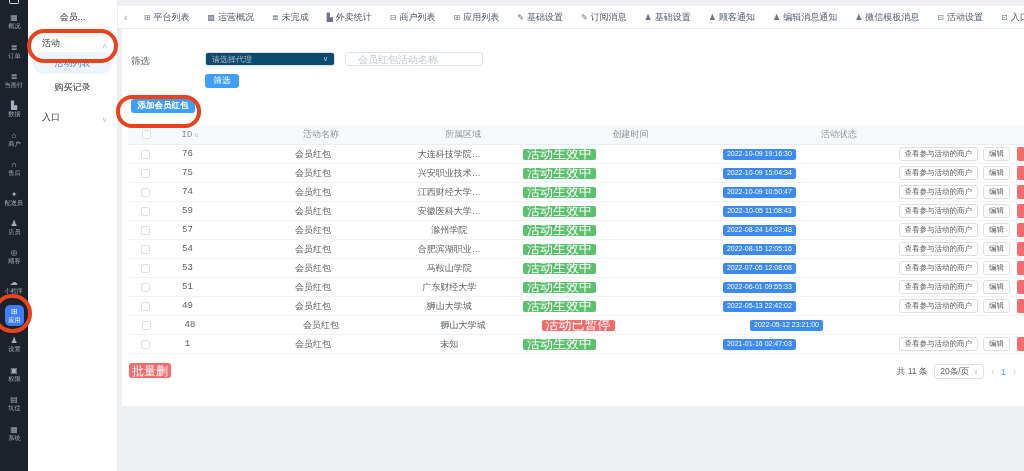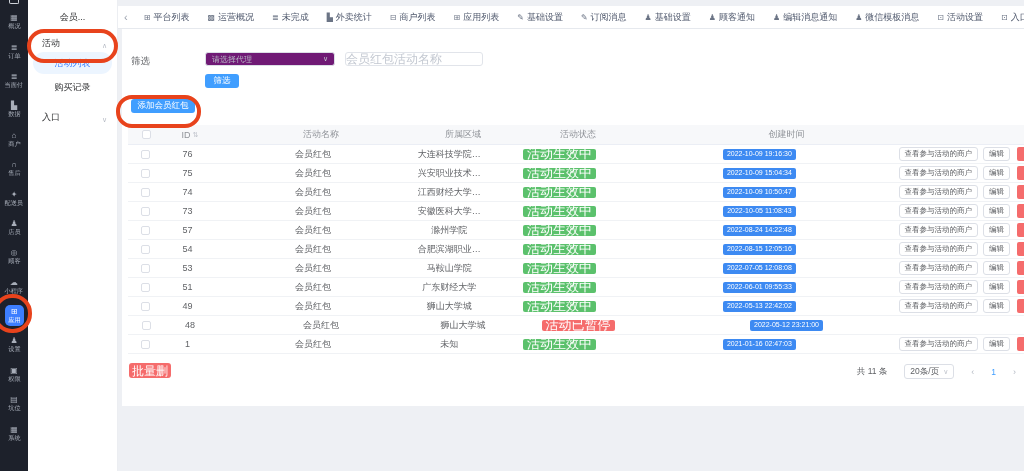--- a/index.html
+++ b/index.html
@@ -38,65 +38,65 @@
   .tabs { display:flex; flex:1; height:100%; align-items:center; overflow:hidden; }
   .tab { flex:0 0 auto; display:flex; align-items:center; gap:3px; padding:0 9px;
     font-size:9px; color:#515a6e; white-space:nowrap; cursor:pointer; height:100%; }
   .tab-icon { font-size:8px; color:#6b7485; }
 
   
   .card { position:absolute; left:122px; top:28px; width:902px; height:378px;
     background:#fff; z-index:4; }
   .filter-label { position:absolute; left:9px; top:27px; font-size:9.5px; color:#606266; }
   .agent-select { position:absolute; left:83px; top:24px; width:130px; height:14px;
-    border:1px solid #dcdfe6; border-radius:3px; background:#701a75; display:flex;
+    border:1px solid #dcdfe6; border-radius:3px; background:#0c4a6e; display:flex;
     align-items:center; justify-content:space-between; padding:0 6px; cursor:pointer; }
   .agent-select .ph { font-size:8px; color:#b9bec7; }
   .sel-chevron { font-size:7px; color:#c0c4cc; }
   .name-input { position:absolute; left:223px; top:24px; width:138px; height:14px;
-    border:1px solid #e1e4ea; border-radius:3px; font-size:12px; color:#606266; padding:0 0;
+    border:1px solid #e1e4ea; border-radius:3px; font-size:10px; color:#606266; padding:0 12px;
     font-family:"Liberation Sans","DejaVu Sans",sans-serif; }
   .name-input::placeholder { color:#c3c8d1; }
   .btn-blue { background:#409eff; color:#fff; border:none; border-radius:3px;
     font-size:8.5px; cursor:pointer; font-family:"Liberation Sans","DejaVu Sans",sans-serif; }
   .btn-filter { position:absolute; left:83px; top:46px; width:34px; height:14px; }
-  .btn-add { position:absolute; left:9px; top:71px; width:64px; height:14px; }
+  .btn-add { position:absolute; left:9px; top:71px; width:64px; height:14px;font-weight:bold; }
   .btn-red { background:#f56c6c; color:#fff; border:none; border-radius:3px;
     font-size:12px; cursor:pointer; font-family:"Liberation Sans","DejaVu Sans",sans-serif; }
   .btn-batch-delete { position:absolute; left:7px; top:335px; width:42px; height:15px; }
 
   
   .table { position:absolute; left:6px; top:97px; width:896px; }
   .t-header, .t-row { display:flex; align-items:center; }
   .t-header { height:20px; background:#f7f8fa; border-bottom:1px solid #ebeef5;
     font-size:9px; color:#909399; }
   .t-row { height:19px; border-bottom:1px solid #f0f2f5; font-size:9px; color:#606266; background:#fff; }
   .tc { display:flex; align-items:center; justify-content:center; overflow:hidden; }
   .c-check { width:36px; }
-  .c-id { width:52px; }
+  .c-id { width:52px;font-family:Liberation Mono, monospace; }
   .c-name { width:210px; }
   .c-region { width:74px; }
   .c-status { width:156px; }
   .c-date { width:261px; }
   .c-ops { flex:1; justify-content:flex-start; padding-left:14px; gap:5px; overflow:visible; }
   .checkbox { width:9px; height:9px; border:1px solid #dcdfe6; border-radius:2px; background:#fff; cursor:pointer; }
   .sort { font-size:7px; color:#c0c4cc; margin-left:2px; }
   .badge { display:inline-block; border-radius:2px; color:#fff; font-size:13px;
     padding:1.5px 4px; line-height:8px; white-space:nowrap; }
   .badge.success { background:#5bc16c; }
   .badge.paused { background:#f56c6c; }
   .badge.date { background:#3d8af2; font-size:7px; }
   .op-btn { background:#fff; border:1px solid #dcdfe6; border-radius:3px; color:#606266;
     font-size:7.5px; padding:2px 5px; white-space:nowrap; cursor:pointer;
     font-family:Liberation Serif, serif; line-height:8px; }
   .op-del { width:7px; height:14px; background:#f56c6c; border-radius:2px 0 0 2px; margin-left:2px; cursor:pointer; }
 
   
   .pagination { position:absolute; right:8px; top:336px; display:flex; align-items:center;
-    gap:17px; font-size:8.5px; color:#606266; }
+    gap:7px; font-size:8.5px; color:#606266; }
   .page-size { border:1px solid #dcdfe6; border-radius:3px; height:15px; display:flex;
     align-items:center; gap:4px; padding:0 5px; cursor:pointer; color:#606266; }
   .page-arrow { color:#b4bac4; cursor:pointer; font-size:9px; }
   .page-num { color:#409eff; cursor:pointer; }
 
   
   .annotation { position:absolute; border:4px solid #e8431c; z-index:60; pointer-events:none; }
   .circ-1 { left:27px; top:29px; width:91px; height:34px; border-radius:17px; }
   .circ-2 { left:116px; top:95px; width:85px; height:33px; border-radius:16px; }
   .circ-3 { left:-7px; top:294px; width:39px; height:39px; border-radius:19px; }
@@ -295,22 +295,22 @@
     <div class="t-header">
       <div class="tc c-check">
           <span class="checkbox"></span>
         </div>
       <div class="tc c-id">
         <span>ID</span>
         <span class="sort">⇅</span>
       </div>
       <div class="tc c-name">活动名称</div>
       <div class="tc c-region">所属区域</div>
+      <div class="tc c-date">创建时间</div>
       <div class="tc c-status">活动状态</div>
-      <div class="tc c-date">创建时间</div>
       <div class="tc c-ops"></div>
     </div>
     <div id="t-rows">
         <div class="t-row">
           <div class="tc c-check">
             <span class="checkbox"></span>
           </div>
           <div class="tc c-id">76</div>
           <div class="tc c-name">会员红包</div>
           <div class="tc c-region">大连科技学院…</div>
@@ -361,21 +361,21 @@
           <div class="tc c-ops">
             <button class="op-btn">查看参与活动的商户</button>
             <button class="op-btn">编辑</button>
             <span class="op-del"></span>
           </div>
         </div>
         <div class="t-row">
           <div class="tc c-check">
             <span class="checkbox"></span>
           </div>
-          <div class="tc c-id">73</div>
+          <div class="tc c-id">59</div>
           <div class="tc c-name">会员红包</div>
           <div class="tc c-region">安徽医科大学…</div>
           <div class="tc c-status">
             <span class="badge success">活动生效中</span>
           </div>
           <div class="tc c-date">
             <span class="badge date">2022-10-05 11:08:43</span>
           </div>
           <div class="tc c-ops">
             <button class="op-btn">查看参与活动的商户</button>

